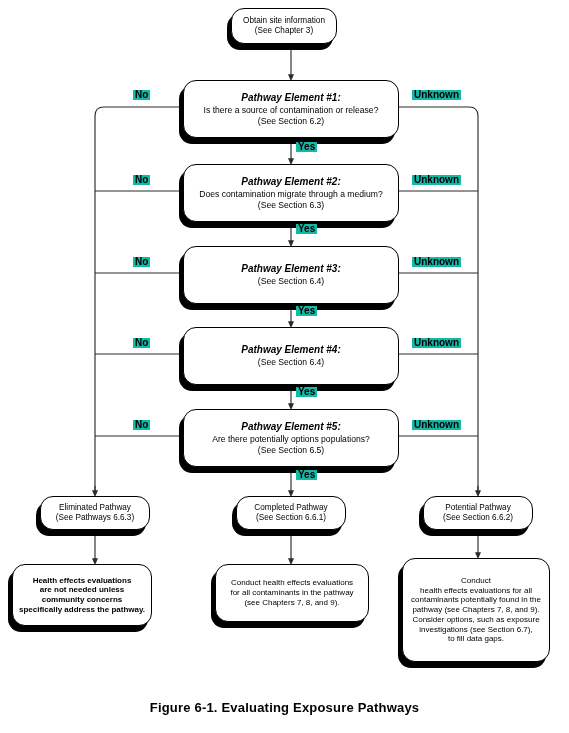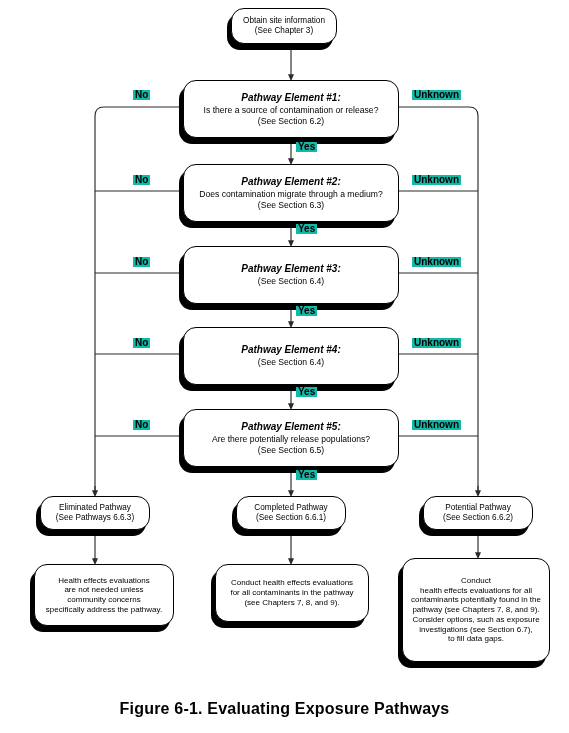--- a/index.html
+++ b/index.html
@@ -84,21 +84,21 @@
   .action {
     font-size: 8px;
   }
 
   .caption {
     position: absolute;
     left: 0;
     top: 700px;
     width: 569px;
     text-align: center;
-    font-size: 16px;
+    font-size: 13px;
     font-weight: bold;
     letter-spacing: 0.2px;
   }
 
   
   .blabel {
     position: absolute;
     font-size: 10px;
     font-weight: bold;
     z-index: 4;
@@ -190,40 +190,40 @@
     <span class="line">(See Section 6.4)</span>
   </div>
 
   <div class="node decision" style="top:327px;">
     <span class="line title">Pathway Element #4:</span>
     <span class="line">(See Section 6.4)</span>
   </div>
 
   <div class="node decision" style="top:409px;">
     <span class="line title">Pathway Element #5:</span>
-    <span class="line">Are there potentially release populations?</span>
+    <span class="line">Are there potentially options populations?</span>
     <span class="line">(See Section 6.5)</span>
   </div>
 
   <div class="node result" style="left:40px;">
     <span class="line">Eliminated Pathway</span>
     <span class="line">(See Pathways 6.6.3)</span>
   </div>
 
   <div class="node result" style="left:236px;">
     <span class="line">Completed Pathway</span>
     <span class="line">(See Section 6.6.1)</span>
   </div>
 
   <div class="node result" style="left:423px;">
     <span class="line">Potential Pathway</span>
     <span class="line">(See Section 6.6.2)</span>
   </div>
 
-  <div class="node action" style="left:34px; top:564px; width:140px; height:62px;">
+  <div class="node action" style="left:12px; top:564px; width:140px; height:62px;font-weight:bold;">
     <span class="line">Health effects evaluations</span>
     <span class="line">are not needed unless</span>
     <span class="line">community concerns</span>
     <span class="line">specifically address the pathway.</span>
   </div>
 
   <div class="node action" style="left:215px; top:564px; width:154px; height:58px;">
     <span class="line">Conduct health effects evaluations</span>
     <span class="line">for all contaminants in the pathway</span>
     <span class="line">(see Chapters 7, 8, and 9).</span>

